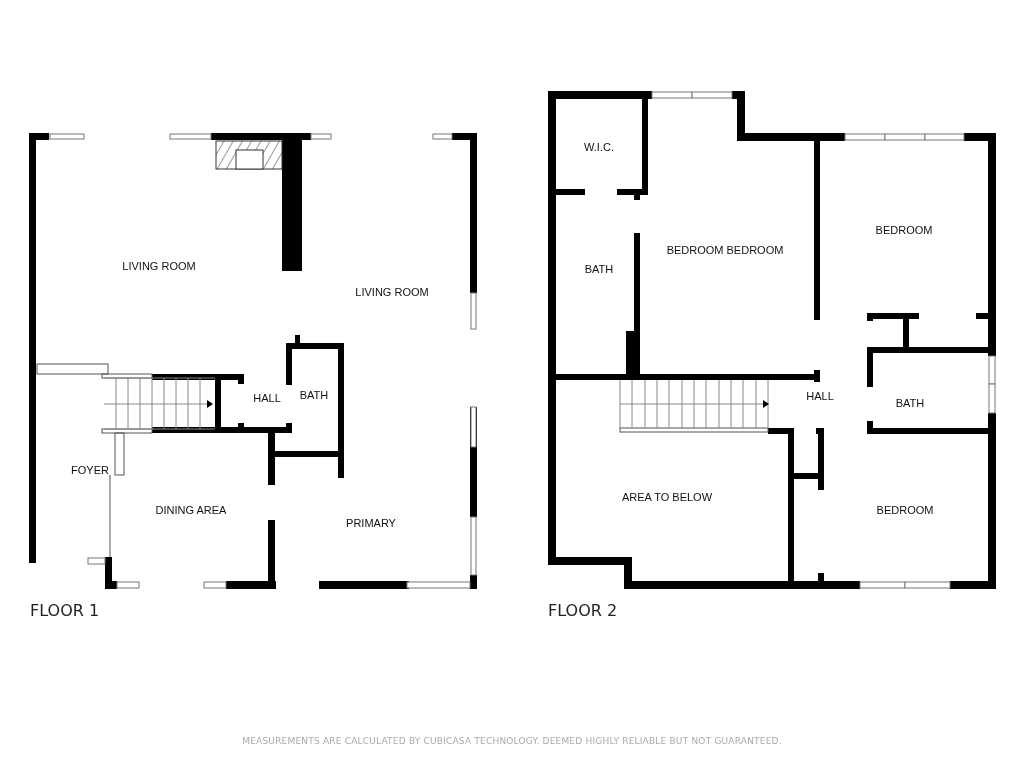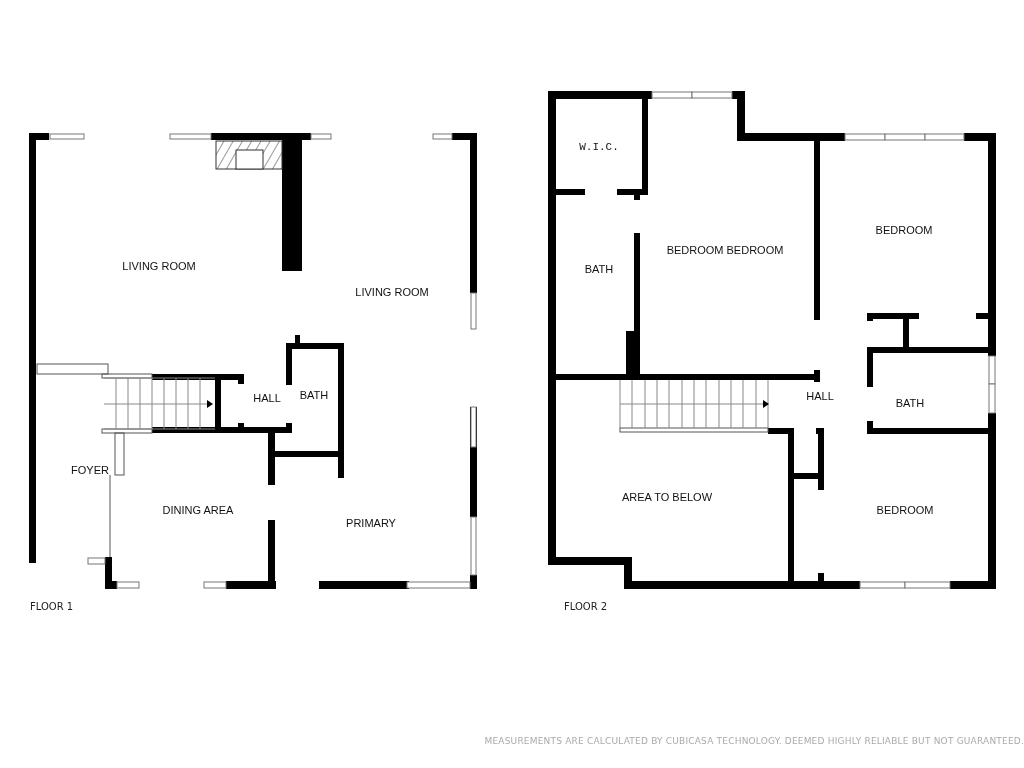--- a/index.html
+++ b/index.html
@@ -1,20 +1,20 @@
 <!DOCTYPE html>
 <html><head>
 <meta charset="utf-8">
 <style>
   html,body{margin:0;padding:0;background:#fff;}
   body{width:1024px;height:768px;position:relative;overflow:hidden;font-family:"Liberation Sans",sans-serif;}
   svg{position:absolute;left:0;top:0;}
   .lbl{position:absolute;font-size:11px;color:#111;white-space:nowrap;transform:translate(-50%,-50%);}
-  .floor{position:absolute;font-family:"DejaVu Sans",sans-serif;font-size:10px;color:#222;}
-  .disc{position:absolute;left:0;width:1024px;top:736px;text-align:right;font-family:"DejaVu Sans",sans-serif;font-size:9px;color:#aaa;letter-spacing:0.2px;}
+  .floor{position:absolute;font-family:"DejaVu Sans",sans-serif;font-size:16px;color:#222;}
+  .disc{position:absolute;left:0;width:1024px;top:736px;text-align:center;font-family:"DejaVu Sans",sans-serif;font-size:9px;color:#aaa;letter-spacing:0.2px;}
 </style>
 </head>
 <body>
 
 <svg width="1024" height="768">
   <defs>
     <pattern id="hatch" width="8" height="8" patternUnits="userSpaceOnUse" patternTransform="rotate(30)">
       <line x1="0" y1="0" x2="0" y2="8" stroke="#333" stroke-width="1"></line>
     </pattern>
   </defs>
@@ -153,29 +153,29 @@
     <polygon points="763,400 769,404 763,408" fill="#000" stroke="none"></polygon>
   </g>
 </svg>
 
 <div id="f1-labels">
     <div class="lbl" style="left: 159px; top: 266px;">LIVING ROOM</div>
     <div class="lbl" style="left: 392px; top: 292px;">LIVING ROOM</div>
     <div class="lbl" style="left: 267px; top: 398px;">HALL</div>
     <div class="lbl" style="left: 314px; top: 395px;">BATH</div>
     <div class="lbl" style="left: 72px; top: 470px; padding-left: 36px;">FOYER</div>
-    <div class="lbl" style="left: 198px; top: 510px; text-align: center;">DINING AREA</div>
+    <div class="lbl" style="left: 191px; top: 510px; text-align: center;">DINING AREA</div>
     <div class="lbl" style="left: 371px; top: 523px;">PRIMARY</div>
   </div>
 <div id="f2-labels">
-    <div class="lbl" style="left: 599px; top: 147px; font-family: Liberation Mono, monospace;">W.I.C.</div>
+    <div class="lbl" style="left: 599px; top: 147px;">W.I.C.</div>
     <div class="lbl" style="left: 599px; top: 269px;">BATH</div>
     <div class="lbl" style="left: 725px; top: 250px;">BEDROOM BEDROOM</div>
     <div class="lbl" style="left: 904px; top: 230px;">BEDROOM</div>
     <div class="lbl" style="left: 820px; top: 396px;">HALL</div>
     <div class="lbl" style="left: 910px; top: 403px;">BATH</div>
     <div class="lbl" style="left: 667px; top: 497px;">AREA TO BELOW</div>
     <div class="lbl" style="left: 905px; top: 510px;">BEDROOM</div>
   </div>
 
 <div class="floor" style="left:30px;top:601px;">FLOOR 1</div>
-<div class="floor" style="left:564px;top:601px;text-align:center;">FLOOR 2</div>
+<div class="floor" style="left:548px;top:601px;text-align:center;">FLOOR 2</div>
 <div class="disc">MEASUREMENTS ARE CALCULATED BY CUBICASA TECHNOLOGY. DEEMED HIGHLY RELIABLE BUT NOT GUARANTEED.</div>
 
 </body></html>

